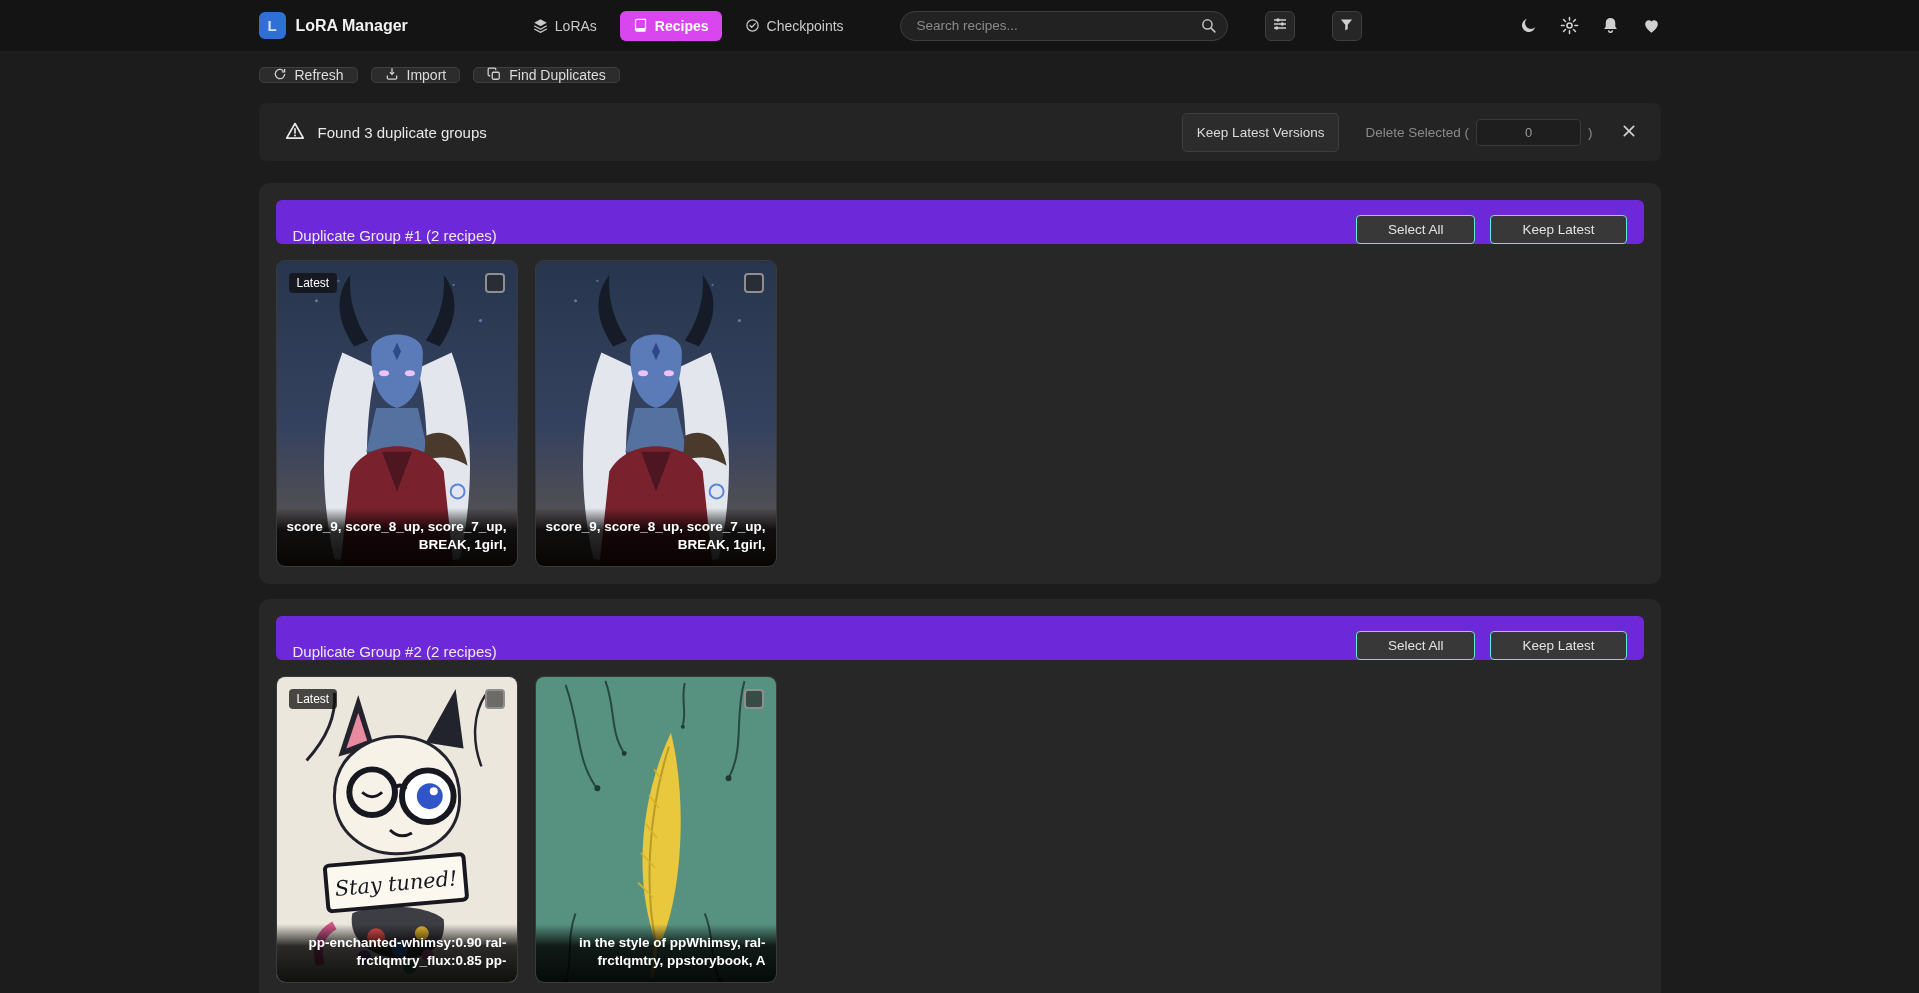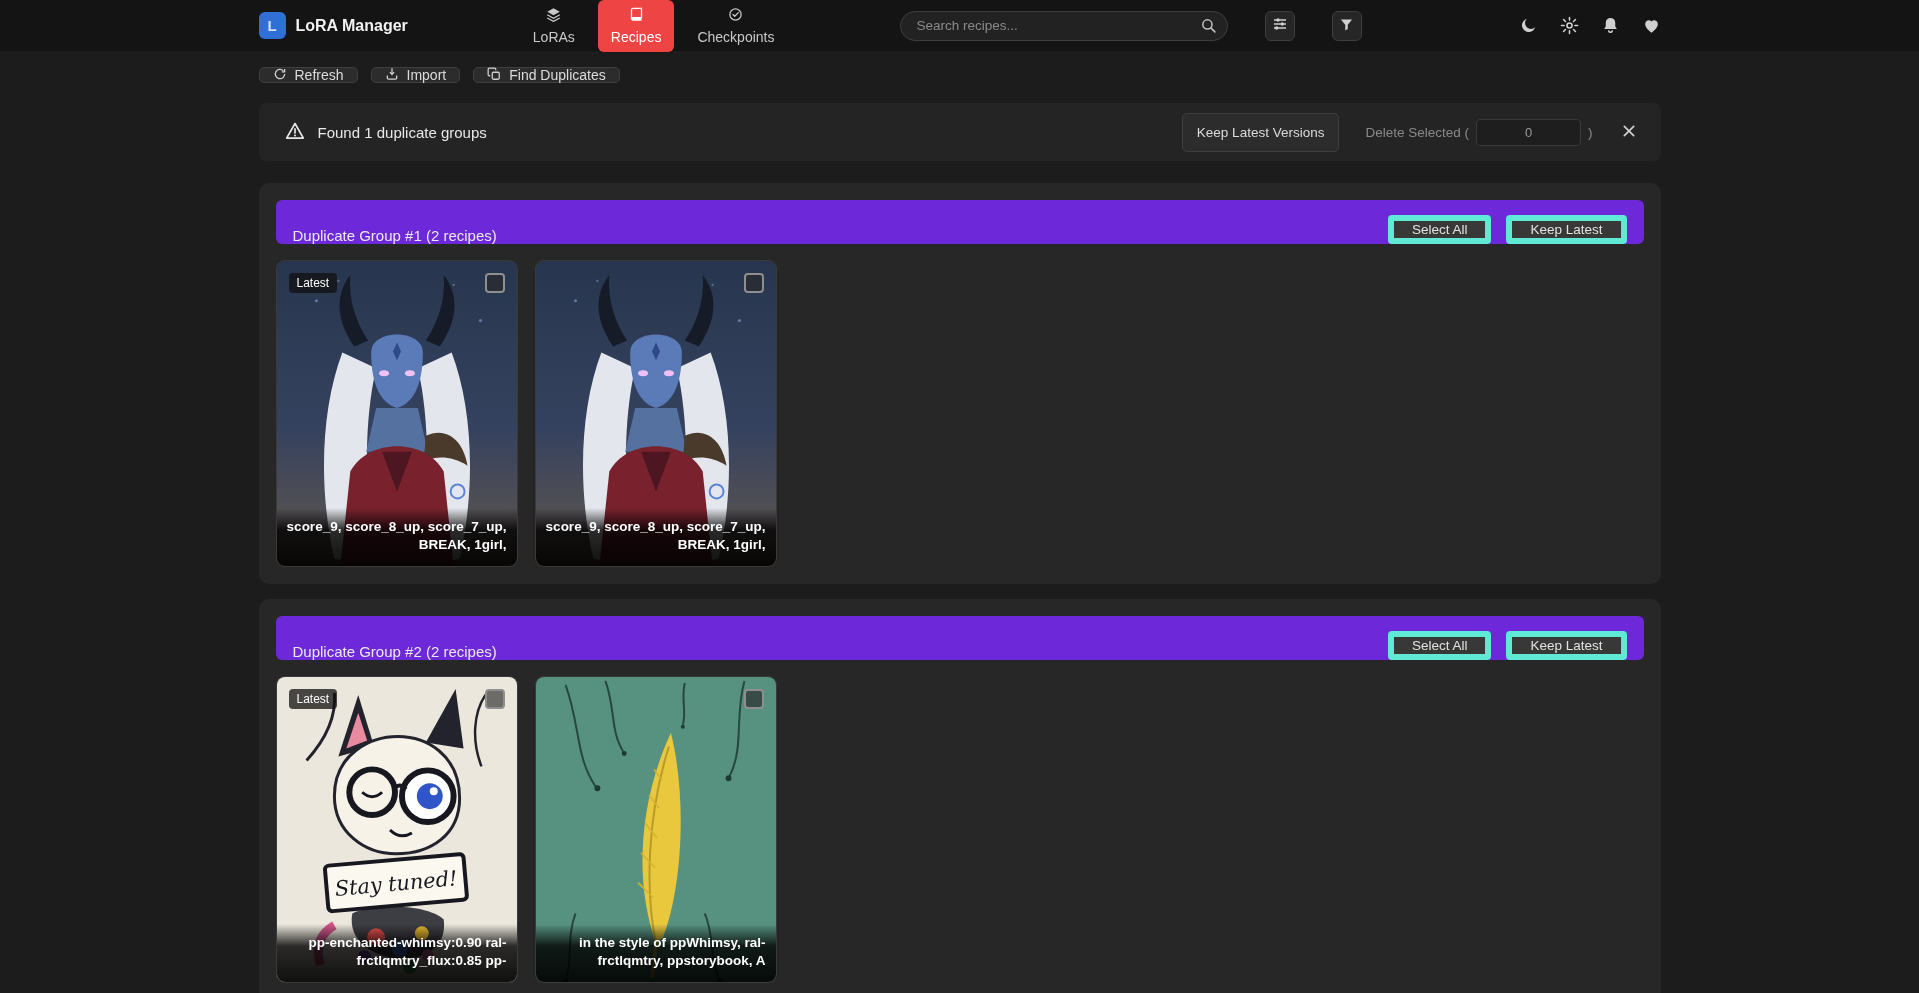--- a/index.html
+++ b/index.html
@@ -12,22 +12,22 @@
 
   
   .navbar { height:51px; background:#141414; display:flex; align-items:center; }
   .nav-inner { width:1402px; margin:0 auto; display:flex; align-items:center; height:100%; }
   .brand { display:flex; align-items:center; }
   .logo { width:27px; height:27px; border-radius:6px; background:#2f6fd6; color:#cfe2ff;
           display:flex; align-items:center; justify-content:center; font-weight:bold; font-size:15px; }
   .brand-title { font-size:16px; font-weight:bold; margin-left:10px; color:#f2f2f2; white-space:nowrap; }
   .tabs { display:flex; align-items:center; gap:10px; margin-left:112px; }
   .tab { display:flex; align-items:center; gap:7px; padding:7px 13px; font-size:14px;
-         color:#c9c9c9; border-radius:6px; cursor:pointer; background:none; border:none; white-space:nowrap;flex-direction:column; }
-  .tab.active { background:#ef4444; color:#fff; }
+         color:#c9c9c9; border-radius:6px; cursor:pointer; background:none; border:none; white-space:nowrap; }
+  .tab.active { background:#d946ef; color:#fff;font-weight:bold; }
   .tab .ticon { display:flex; align-items:center; }
   .nav-right { margin-left:auto; display:flex; align-items:center;gap:29px; }
   .search-wrap { position:relative; }
   .search-input { width:328px; height:30px; border-radius:15px; background:#222; border:1px solid #3e3e3e;
                   color:#cfcfcf; padding:0 38px 0 16px; font-size:13.5px; outline:none; }
   .search-input::placeholder { color:#8b8b8b; }
   .search-icon { position:absolute; right:11px; top:6px; color:#bdbdbd; cursor:pointer; }
   .icon-btn { width:30px; height:30px; margin-left:8px; border-radius:6px; background:#262626;
               border:1px solid #3e3e3e; color:#cfcfcf; display:flex; align-items:center;
               justify-content:center; cursor:pointer; }
@@ -55,21 +55,21 @@
   .close-btn { margin-left:28px; background:none; border:none; color:#cfcfcf; cursor:pointer;
                display:flex; align-items:center; }
 
   
   .group { margin-top:22px; background:#272727; border-radius:10px; padding:17px; }
   .group + .group { margin-top:15px; }
   .group-header { height:44px; background:#6d28d9; border-radius:6px; display:flex; align-items:flex-end;
                   justify-content:space-between; padding:0 17px; }
   .group-title { font-size:15px; color:#eaeaea; }
   .group-actions { display:flex; gap:15px; }
-  .gbtn { height:29px; padding:0 18px; background:#383838; border:6px solid #5eead4; border-radius:4px;
+  .gbtn { height:29px; padding:0 31px; background:#383838; border:1px solid #5eead4; border-radius:4px;
           color:#e2e2e2; font-size:13.5px; cursor:pointer; white-space:nowrap; }
   .cards { display:flex; gap:17px; margin-top:16px; }
   .card { position:relative; width:242px; height:307px; border-radius:9px; overflow:hidden;
           background:#333; border:1px solid #3a3a3a; flex:0 0 auto; }
   .card .art { position:absolute; inset:0; width:100%; height:100%; display:block; }
   .badge { position:absolute; top:12px; left:12px; background:rgba(16,16,16,.75); color:#fff;
            font-size:12px; padding:3px 8px; border-radius:4px; }
   .checkbox { position:absolute; top:12px; right:12px; width:20px; height:20px; border:2px solid #8f8f8f;
               border-radius:4px; background:rgba(40,40,40,.65); cursor:pointer; }
   .caption { position:absolute; left:0; right:0; bottom:0; padding:10px 10px 12px;
@@ -209,21 +209,21 @@
 
   <div class="banner">
     <div class="banner-left">
       <span>
         <svg width="20" height="20" viewBox="0 0 24 24">
             <path d="M12 3 2 20.5h20L12 3z" fill="none" stroke="currentColor" stroke-width="2" stroke-linejoin="round"></path>
             <path d="M12 9.5v5" stroke="currentColor" stroke-width="2" stroke-linecap="round"></path>
             <circle cx="12" cy="17.3" r="1.2" fill="currentColor"></circle>
           </svg>
       </span>
-      <span>Found 1 duplicate groups</span>
+      <span>Found 3 duplicate groups</span>
     </div>
     <div class="banner-right">
       <button class="kl-btn">Keep Latest Versions</button>
       <div class="del-group">
         <span>Delete Selected (</span>
         <input class="count-input" type="text" value="0" style="">
         <span>)</span>
       </div>
       <button class="close-btn">
         <span>

